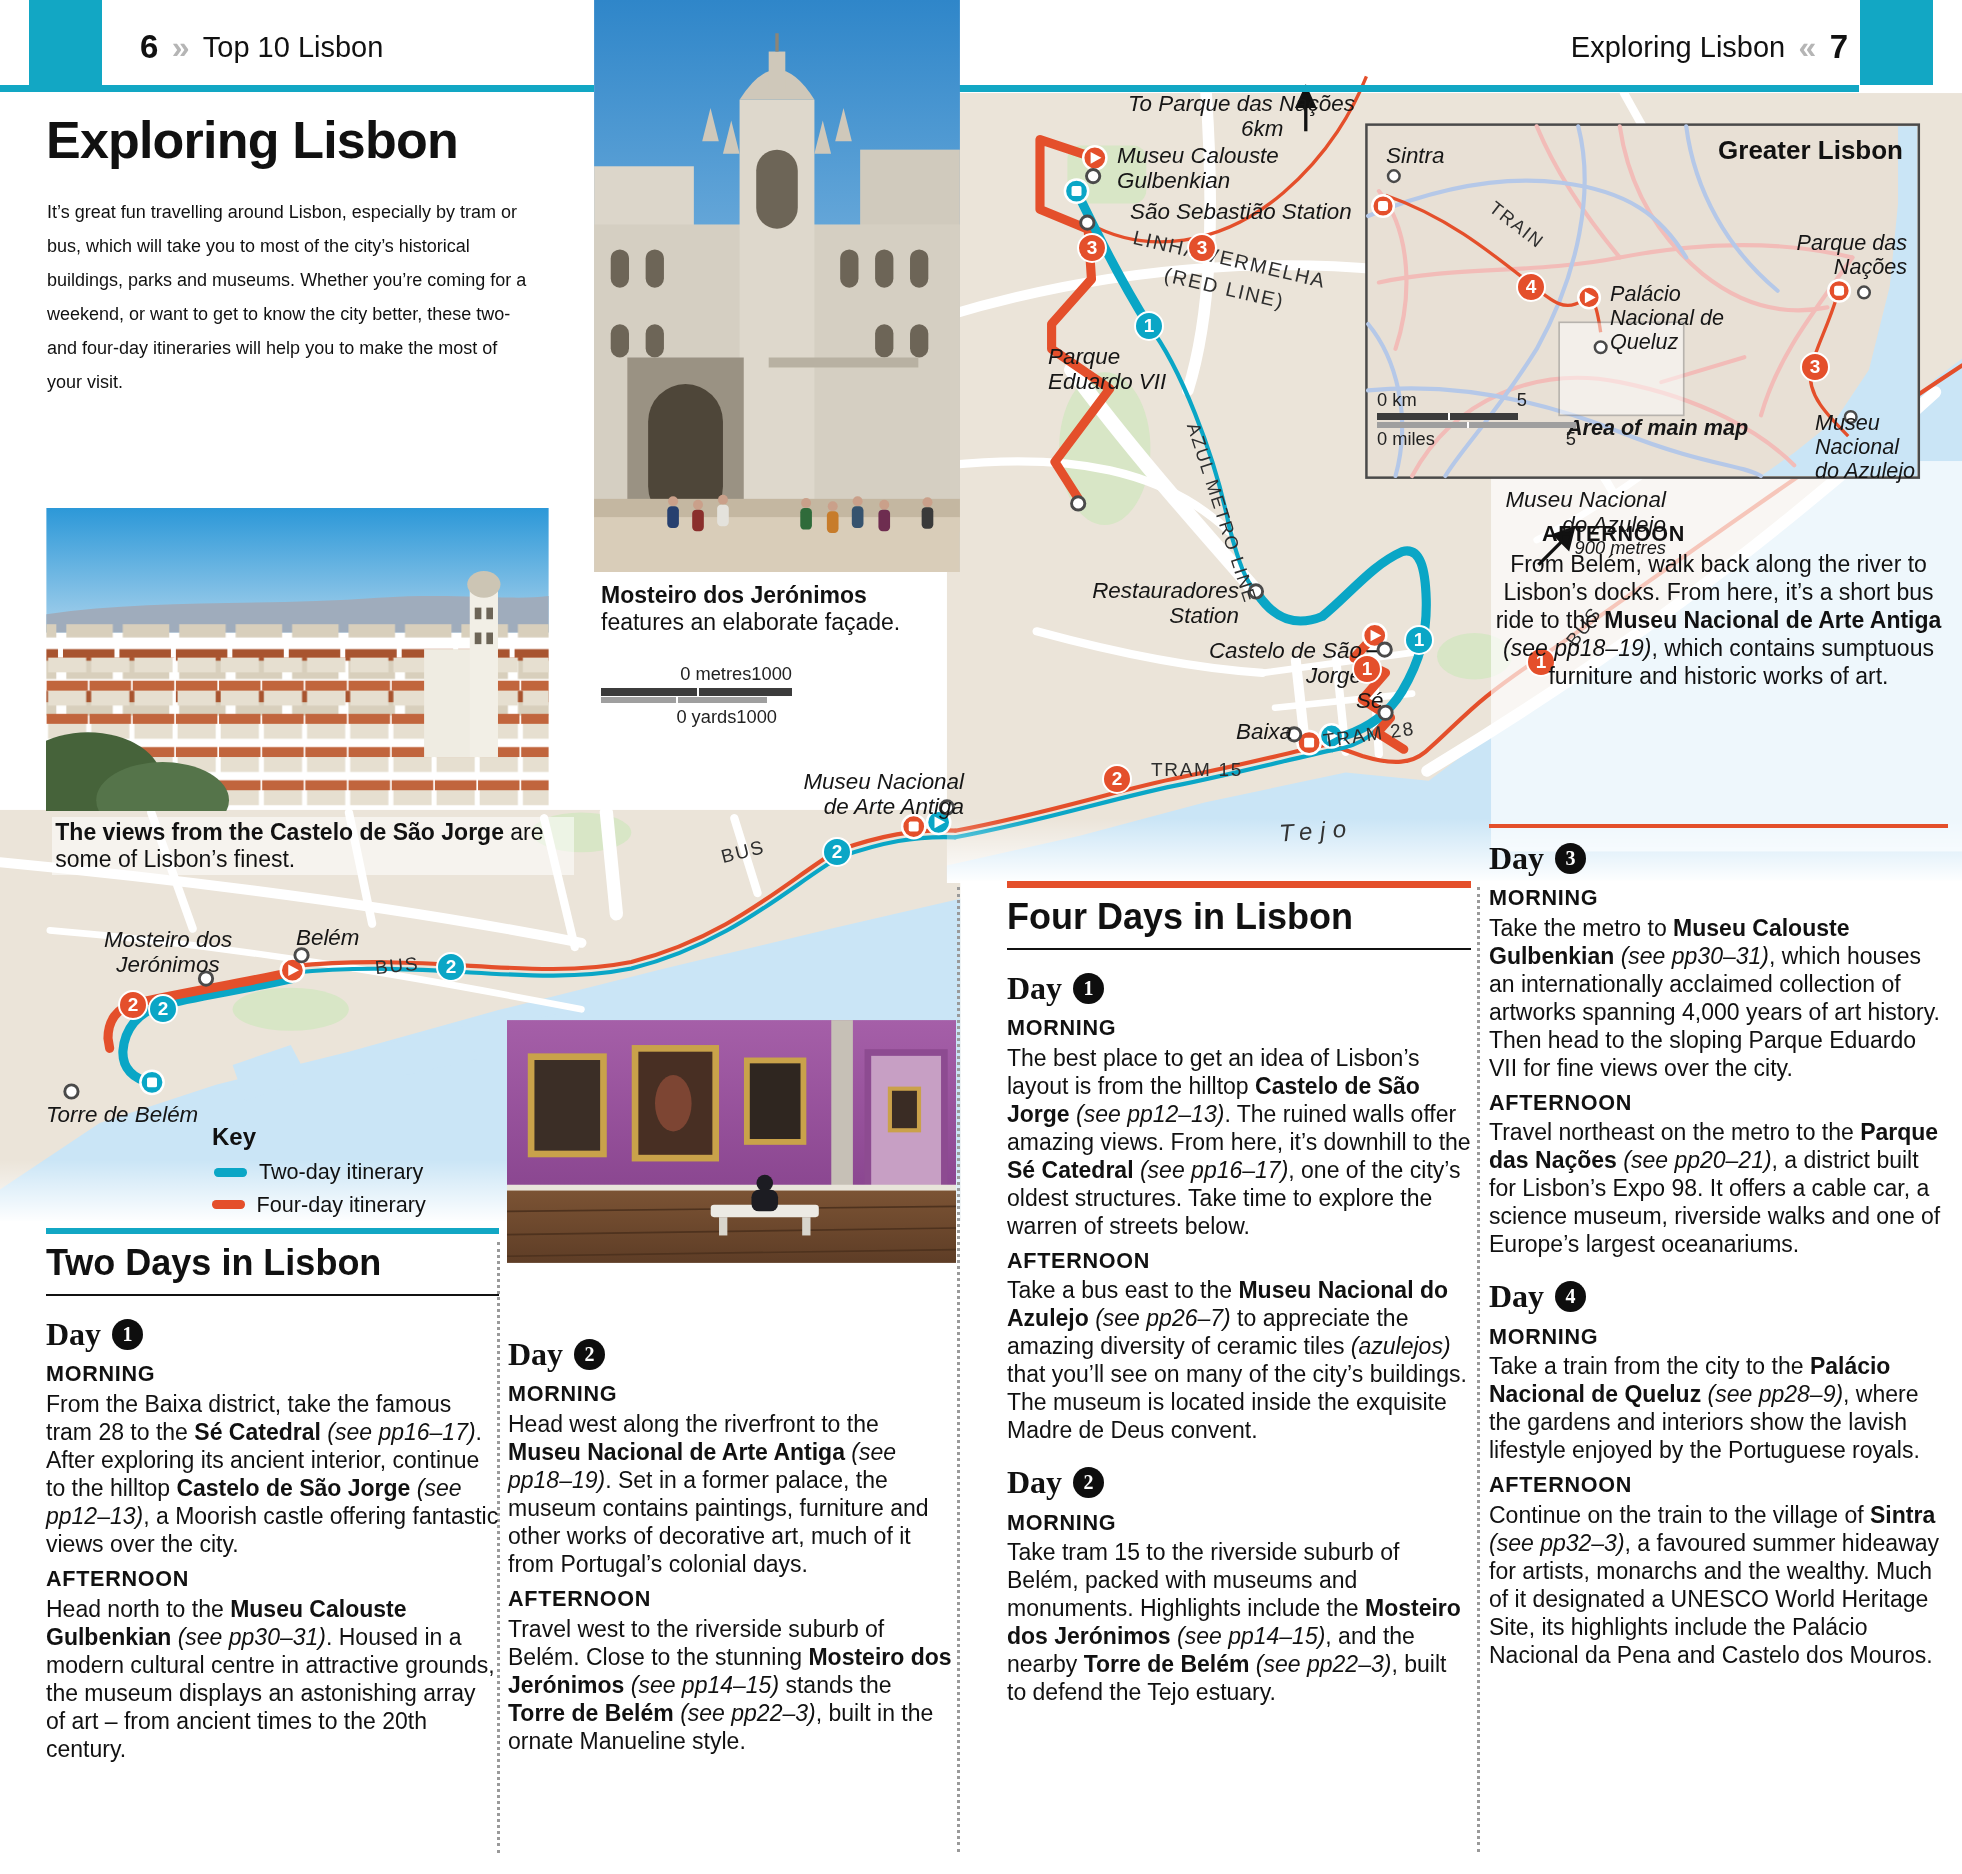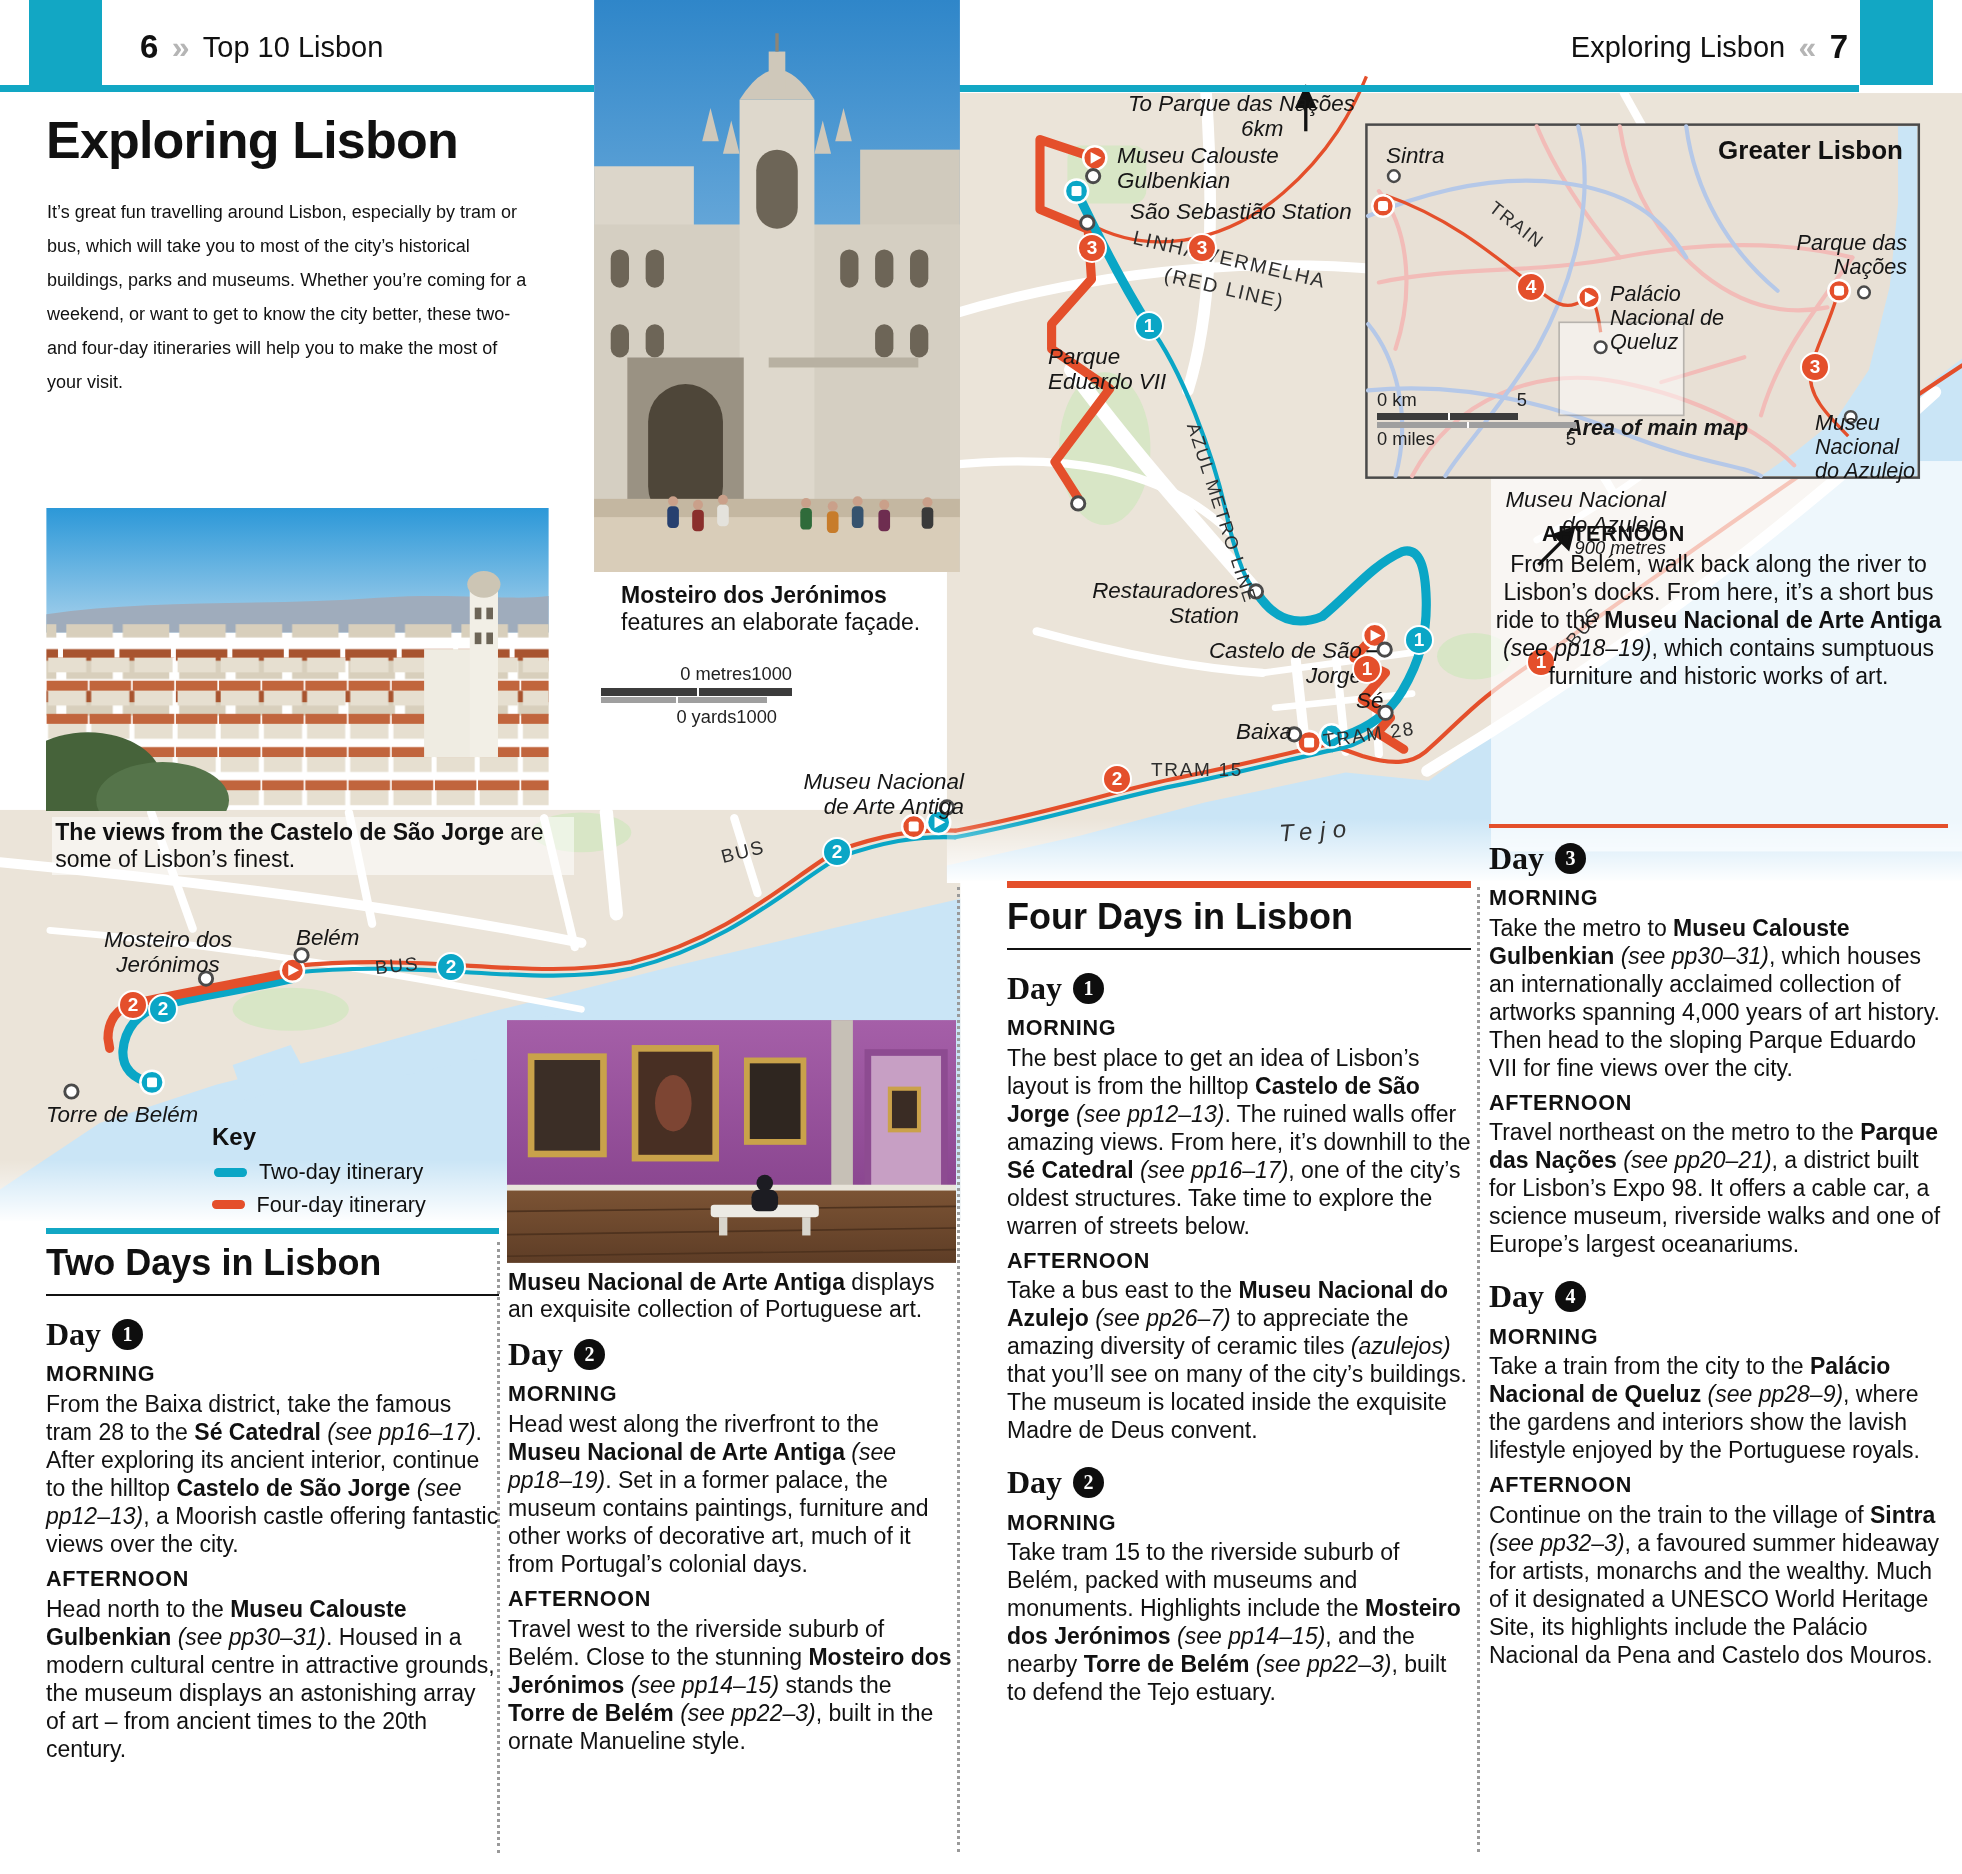--- a/index.html
+++ b/index.html
@@ -325,21 +325,21 @@
             <circle cx="5" cy="3" r="6" fill="#caa08a"></circle>
             <rect x="-2" y="9" width="14" height="26" rx="5" fill="#6e2d50"></rect>
           </g>
         <g transform="translate(396,601)">
             <circle cx="5" cy="3" r="6" fill="#caa08a"></circle>
             <rect x="-2" y="9" width="14" height="26" rx="5" fill="#3a3a3a"></rect>
           </g>
       </g>
     </svg>
   </div>
-  <div class="abs caption" style="left:621px;top:582px;width:332px"><span class="rb">Mosteiro dos Jerónimos</span><span> features an elaborate façade.</span></div>
+  <div class="abs caption" style="left:601px;top:582px;width:332px"><span class="rb">Mosteiro dos Jerónimos</span><span> features an elaborate façade.</span></div>
 
   <div class="abs" style="left:46px;top:508px;width:503px;height:303px">
     <svg width="503" height="303" viewBox="0 0 605 365">
       <defs>
         <linearGradient id="sky2" x1="0" y1="0" x2="0" y2="1">
           <stop offset="0" stop-color="#2c98d8"></stop>
             <stop offset="1" stop-color="#a9d2ec"></stop>
         </linearGradient>
         <pattern id="citypat" width="52" height="40" patternUnits="userSpaceOnUse">
           <rect x="2" y="16" width="46" height="22" fill="#e6dfd0"></rect>
@@ -399,21 +399,20 @@
           <line x1="0" y1="258" x2="540" y2="250"></line>
           <line x1="0" y1="284" x2="540" y2="276"></line>
       </g>
       <rect x="245" y="222" width="130" height="15" rx="4" fill="#eceae4"></rect>
       <rect x="255" y="237" width="10" height="22" fill="#d8d5cc"></rect>
         <rect x="355" y="237" width="10" height="22" fill="#d8d5cc"></rect>
       <circle cx="310" cy="196" r="10" fill="#1c1c22"></circle>
       <rect x="294" y="204" width="32" height="26" rx="9" fill="#1c1c22"></rect>
     </svg>
   </div>
-  <div class="abs caption" style="left:508px;top:1269px;width:447px"><span class="rb">Museu Nacional de Arte Antiga</span><span> displays an exquisite collection of Portuguese art.</span></div>
 
   <div class="abs scale" style="left:601px;top:663px;width:191px">
     <div class="scale-row">
         <span>0 metres</span>
         <span>1000</span>
       </div>
     <div class="sb-dark" style="margin-top:3.3px"></div>
     <div class="sb-gray" style="width:166px"></div>
     <div class="scale-row" style="width:176px;margin-top:3px">
         <span>0 yards</span>

